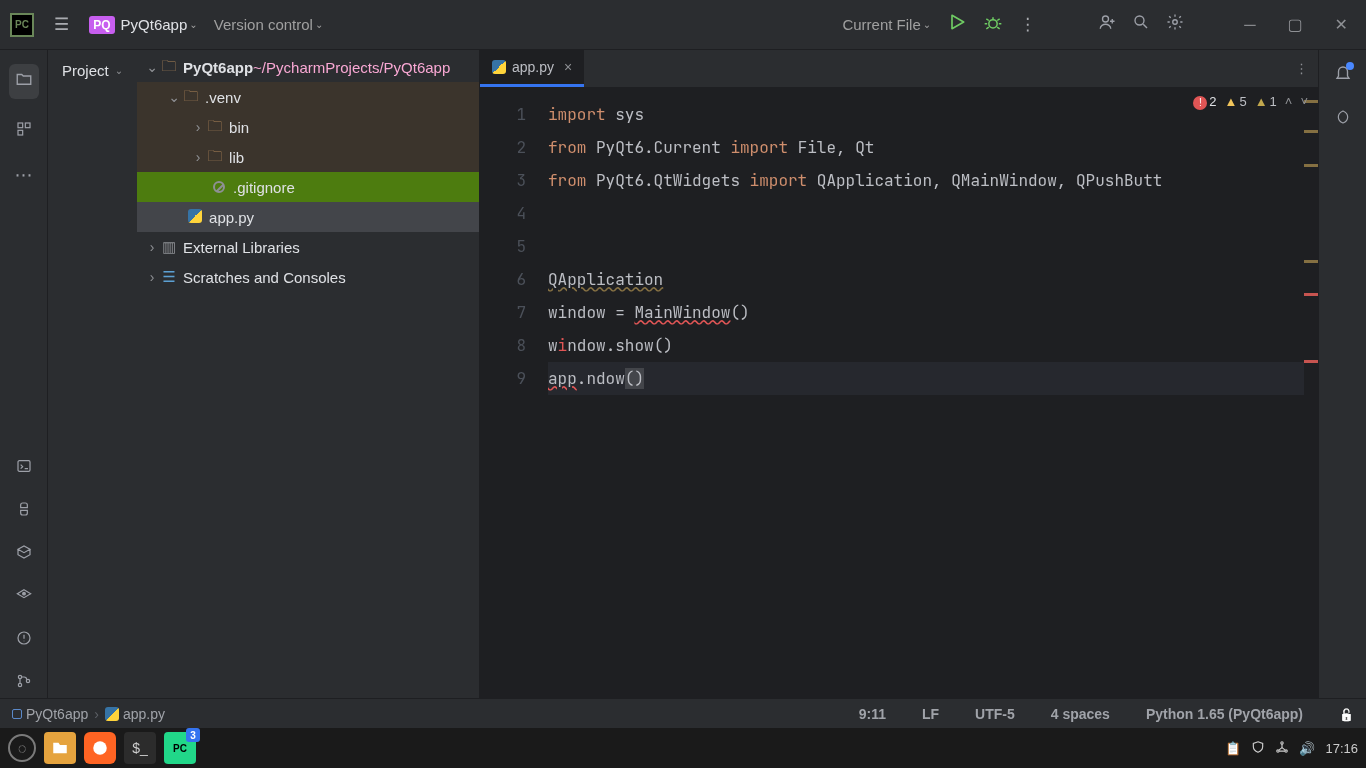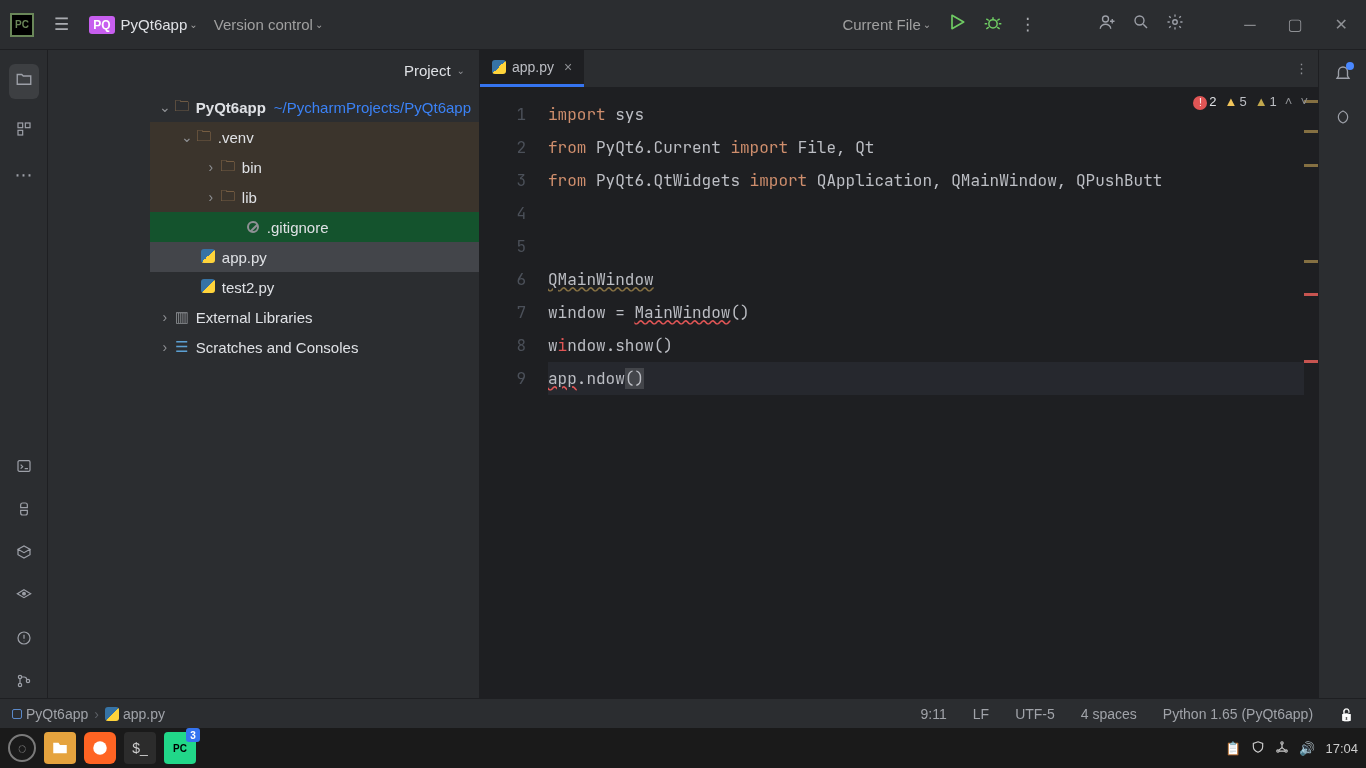--- a/index.html
+++ b/index.html
@@ -62,40 +62,40 @@
   display:flex; flex-direction:column; align-items:center; gap:22px;
   padding-top:14px;
 }
 .right-strip .ico { color:#9da0a8; font-size:18px; cursor:pointer; position:relative;}
 .notif-dot { position:absolute; top:-2px; right:-2px; width:8px; height:8px; background:#4a88ff; border-radius:50%;}
 
 
 .project-panel {
   position:absolute; left:48px; top:50px; bottom:40px;
   width:432px; background:#2b2d30; border-right:1px solid #1e1f22;
-  display:flex; flex-direction:column;align-items:flex-end;
+  display:flex; 
 }
 .panel-header {
   height:40px; display:flex; align-items:center; padding:0 14px; gap:6px;
 }
 .panel-header .title { color:#dfe1e5; font-size:15px;}
 .panel-header .chev { font-size:10px; color:#8e9094;}
 .tree {
   flex:1; overflow:auto; font-size:15px; padding-top:2px;
 }
 .tree-row {
   display:flex; align-items:center; height:30px; cursor:pointer;
   padding-right:8px; white-space:nowrap;
 }
 .tree-row.selected { background:#43454a;}
 .tree-row .indent { display:inline-block;}
 .tree-row .arrow { width:14px; font-size:14px;text-align:center; color:#8e9094;}
 .tree-row .ficon { width:20px; text-align:center; margin-right:4px;}
 .tree-row .label { color:#dfe1e5;}
-.tree-row .hint { color:#3b82f6; margin-left:8px;}
+.tree-row .hint { color:#f9a8d4; margin-left:0;}
 .folder-ico { color:#ab8458;}
 .py-ico { background: linear-gradient(135deg,#3673a5 50%, #ffd43b 50%); width:14px;height:14px;border-radius:3px;display:inline-block;}
 .gi-ico { width:12px;height:12px;border-radius:50%;border:2px solid #8e9094;display:inline-block;position:relative;}
 .gi-ico::after{content:"";position:absolute;width:10px;height:2px;background:#8e9094;top:4px;left:0;transform:rotate(-45deg);}
 .cfg-ico { width:14px;height:10px;display:inline-block;}
 .cfg-ico::before{content:"≡";color:#8e9094;font-size:13px;}
 .lib-ico::before{content:"▥";color:#8e9094;}
 .scratch-ico::before{content:"☰";color:#5ca0d3;}
 
 
@@ -155,21 +155,21 @@
 .editor-hscroll .thumb{position:absolute;left:60px;top:2px;height:8px;width:65%;background:#3c3f41;border-radius:4px;}
 
 
 .navbar {
   position:absolute; left:0; right:0; bottom:40px; height:30px;
   background:#2b2d30; border-top:1px solid #1e1f22;
   display:flex; align-items:center; padding:0 12px; font-size:14px; color:#a0a3a9;
 }
 .navbar .crumb{display:flex;align-items:center;gap:4px;}
 .navbar .sep{margin:0 6px;color:#5c6066;}
-.navbar .right{margin-left:auto;display:flex;gap:26px;align-items:center;}
+.navbar .right{margin-left:auto;display:flex;gap:36px;align-items:center;font-weight:bold;}
 .sq-ico{width:10px;height:10px;border:1.5px solid #5b89c9;display:inline-block;border-radius:2px;}
 .lock-ico::before{content:"🔓";font-size:12px; filter:grayscale(1) brightness(1.5);}
 
 
 .taskbar {
   position:absolute; left:0; right:0; bottom:0; height:40px;
   background:#1a1a1a; display:flex; align-items:center; padding:0 8px; gap:8px;
 }
 .taskbar .start{width:28px;height:28px;border-radius:50%;border:2px solid #7a7a7a;display:flex;align-items:center;justify-content:center;color:#ccc;font-size:14px;}
 .taskbar .tbtn{width:32px;height:32px;display:flex;align-items:center;justify-content:center;border-radius:4px;}
@@ -336,34 +336,29 @@
         <span class="arrow">›</span>
       <span class="ficon folder-ico">🗀</span>
       <span class="label">bin</span>
     </div>
     <div class="tree-row" style="background:#3b342c;">
       <span class="indent" style="width:54px"></span>
         <span class="arrow">›</span>
       <span class="ficon folder-ico">🗀</span>
       <span class="label">lib</span>
     </div>
-    <div class="tree-row" style="background:#14532d;padding-left:21px;">
+    <div class="tree-row" style="background:#4d7c0f;">
       <span class="indent" style="width:72px"></span>
       <span class="ficon"><span class="gi-ico"></span></span>
       <span class="label">.gitignore</span>
     </div>
     <div class="tree-row selected">
       <span class="indent" style="width:48px"></span>
       <span class="ficon"><span class="py-ico"></span></span>
       <span class="label">app.py</span>
-    </div>
-    <div class="tree-row">
-      <span class="indent" style="width:48px"></span>
-      <span class="ficon"><span class="py-ico"></span></span>
-      <span class="label">test2.py</span>
     </div>
     <div class="tree-row">
       <span class="indent" style="width:8px"></span>
         <span class="arrow">›</span>
       <span class="ficon lib-ico"></span>
       <span class="label">External Libraries</span>
     </div>
     <div class="tree-row">
       <span class="indent" style="width:8px"></span>
         <span class="arrow">›</span>
@@ -402,21 +397,21 @@
       <div>6</div>
       <div>7</div>
       <div>8</div>
       <div>9</div>
     </div>
     <div class="code"><span class="kw">import</span><span> sys</span>
 <span class="kw">from</span><span> PyQt6.Current </span><span class="kw">import</span><span> File, Qt</span>
 <span class="kw">from</span><span> PyQt6.QtWidgets </span><span class="kw">import</span><span> QApplication, QMainWindow, QPushButt</span>
 
 
-<span class="warn-ul">QMainWindow</span>
+<span class="warn-ul">QApplication</span>
 <span>window = </span><span class="unresolved">MainWindow</span><span>()</span>
 <span class="err-gutter"></span><span>w</span><span style="color:#e05555">i</span><span>ndow</span><span>.show()</span>
 <span class="cursor-line"><span class="unresolved">app</span><span>.ndow</span><span style="background:#43454a">()</span></span></div>
     <div class="minimap">
       <div class="mm-mark mm-warn" style="top:12px"></div>
       <div class="mm-mark mm-warn" style="top:42px"></div>
       <div class="mm-mark mm-warn" style="top:76px"></div>
       <div class="mm-mark mm-warn" style="top:172px"></div>
       <div class="mm-mark mm-err" style="top:205px"></div>
       <div class="mm-mark mm-err" style="top:272px"></div>
@@ -472,15 +467,15 @@
     </span>
     <span>
       <svg width="14" height="14" viewBox="0 0 24 24" fill="none" stroke="#ccc" stroke-width="2">
           <circle cx="5" cy="19" r="2"></circle>
           <circle cx="19" cy="19" r="2"></circle>
           <circle cx="12" cy="5" r="2"></circle>
           <path d="M12 7v6M7 19h10M12 13l-5 4M12 13l5 4"></path>
         </svg>
     </span>
     <span>🔊</span>
-    <span>17:04</span>
+    <span>17:16</span>
   </div>
 </div>
 
 </body></html>

